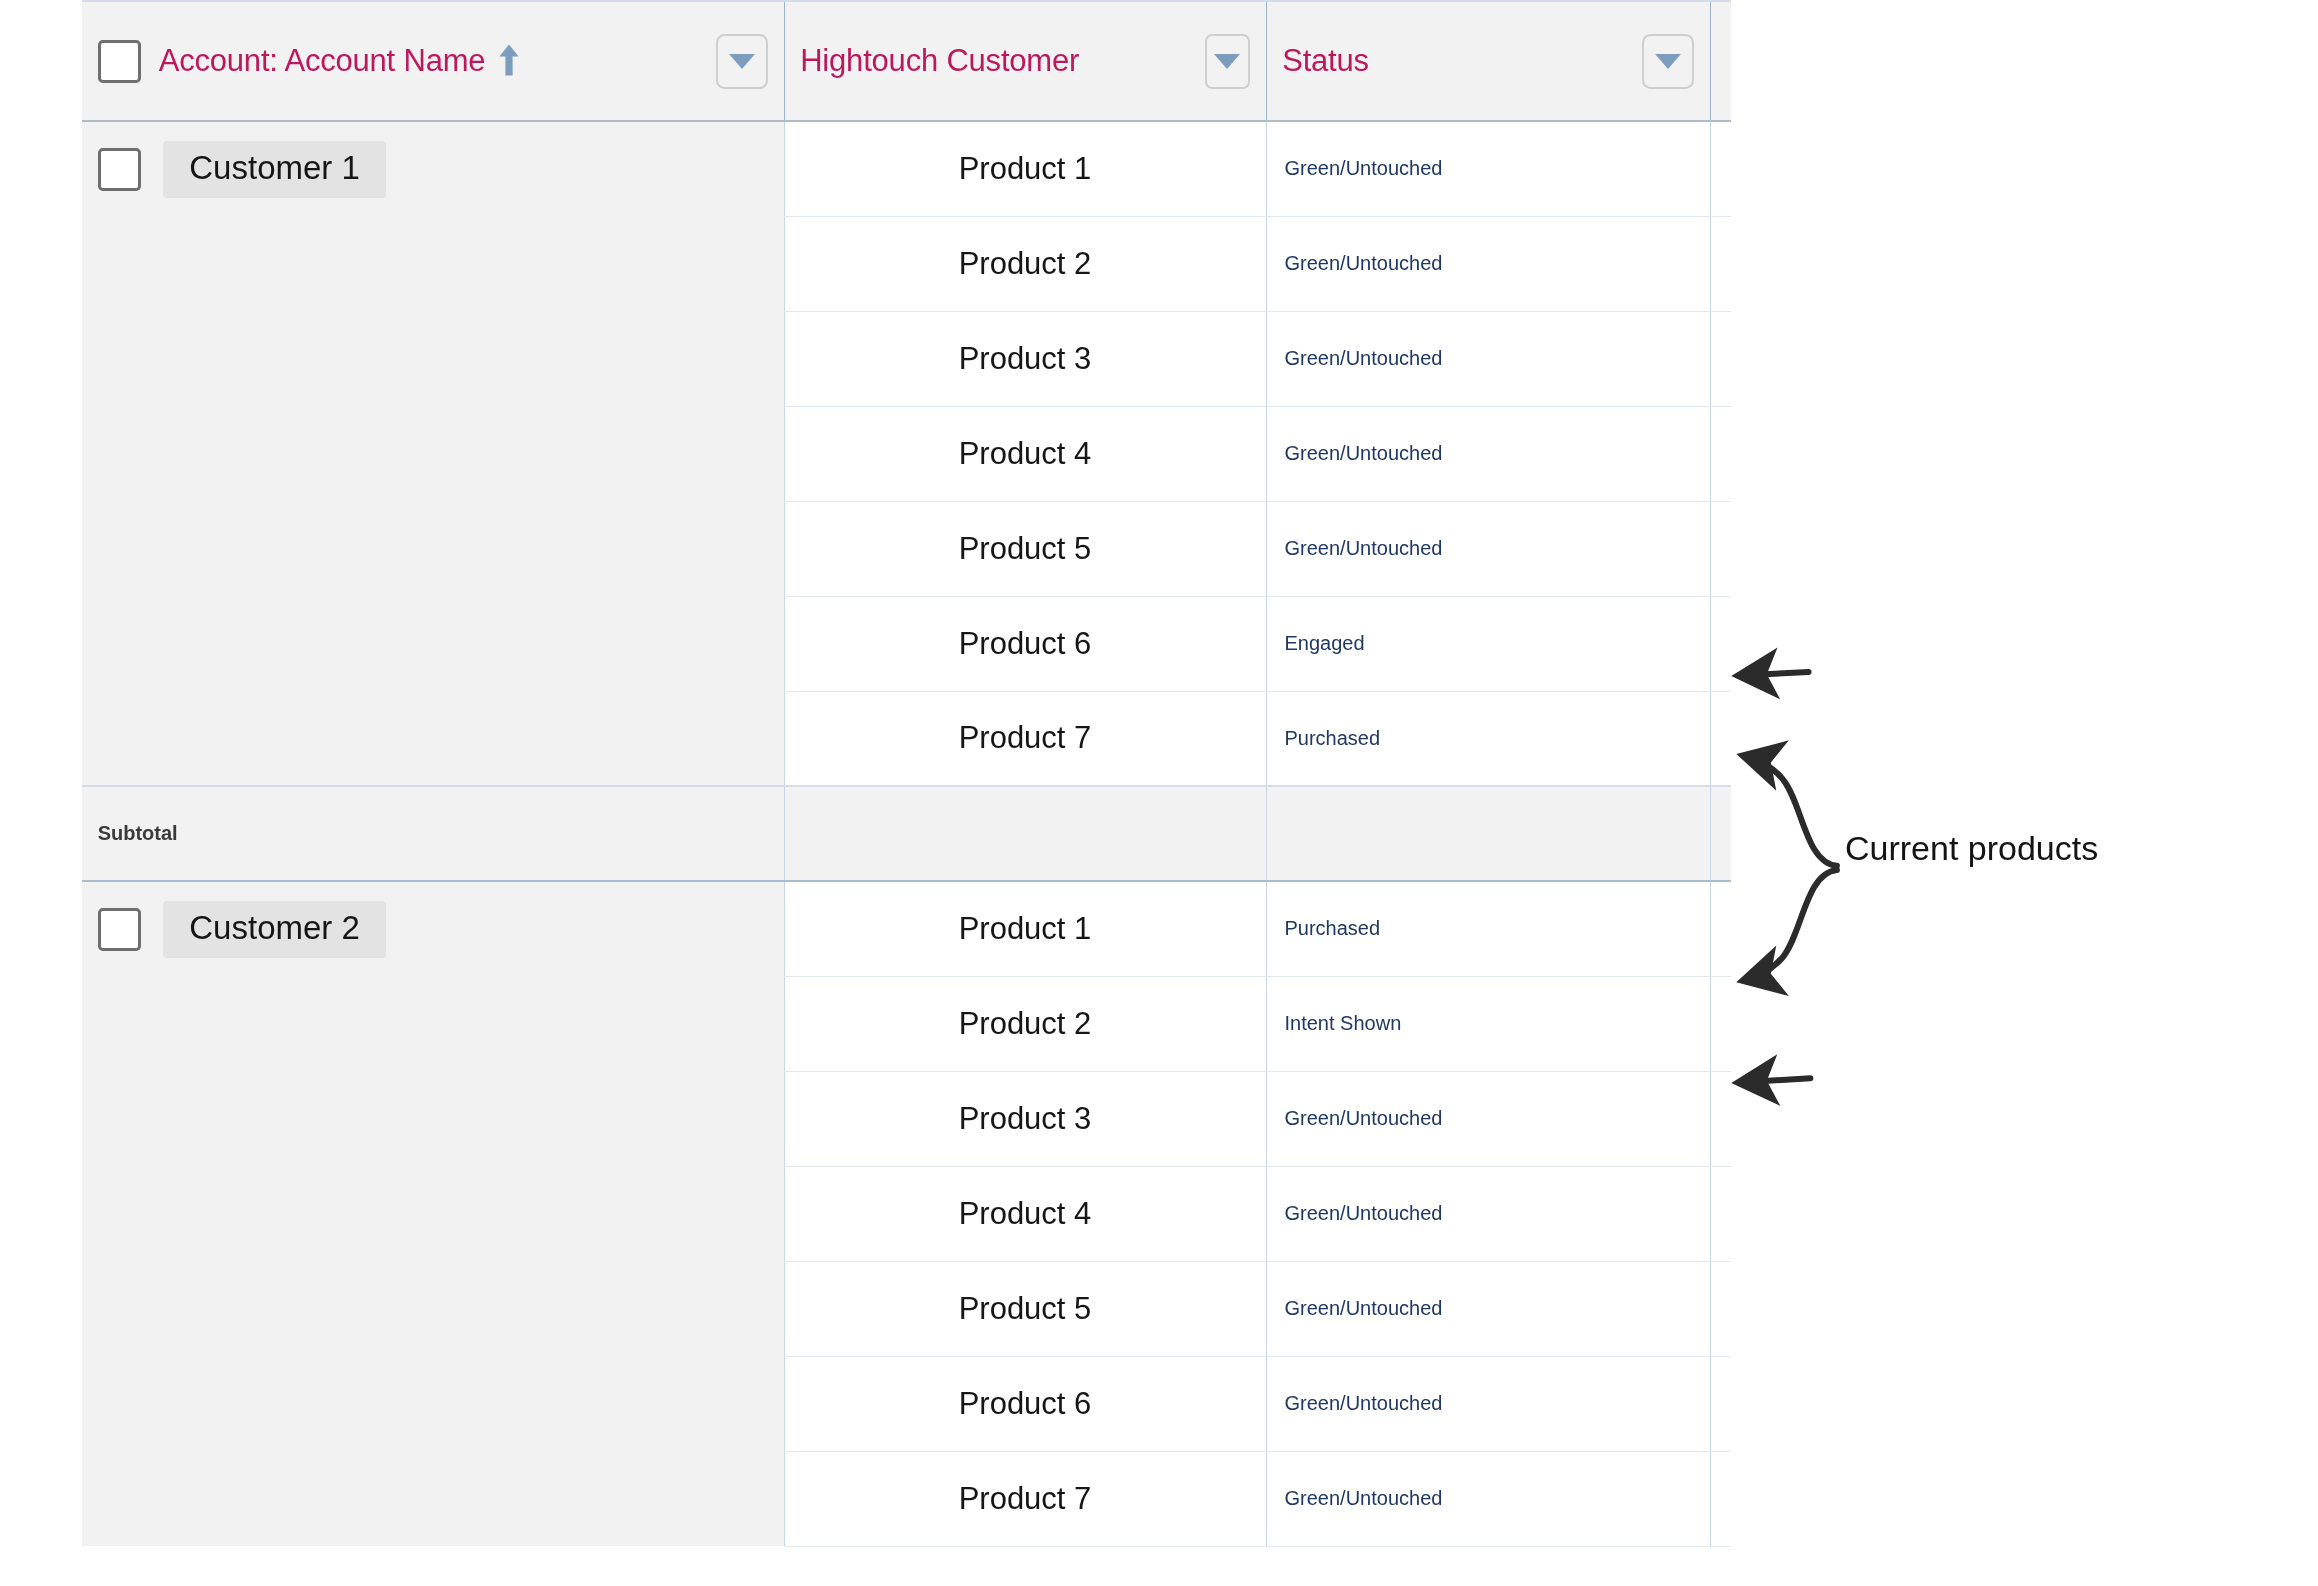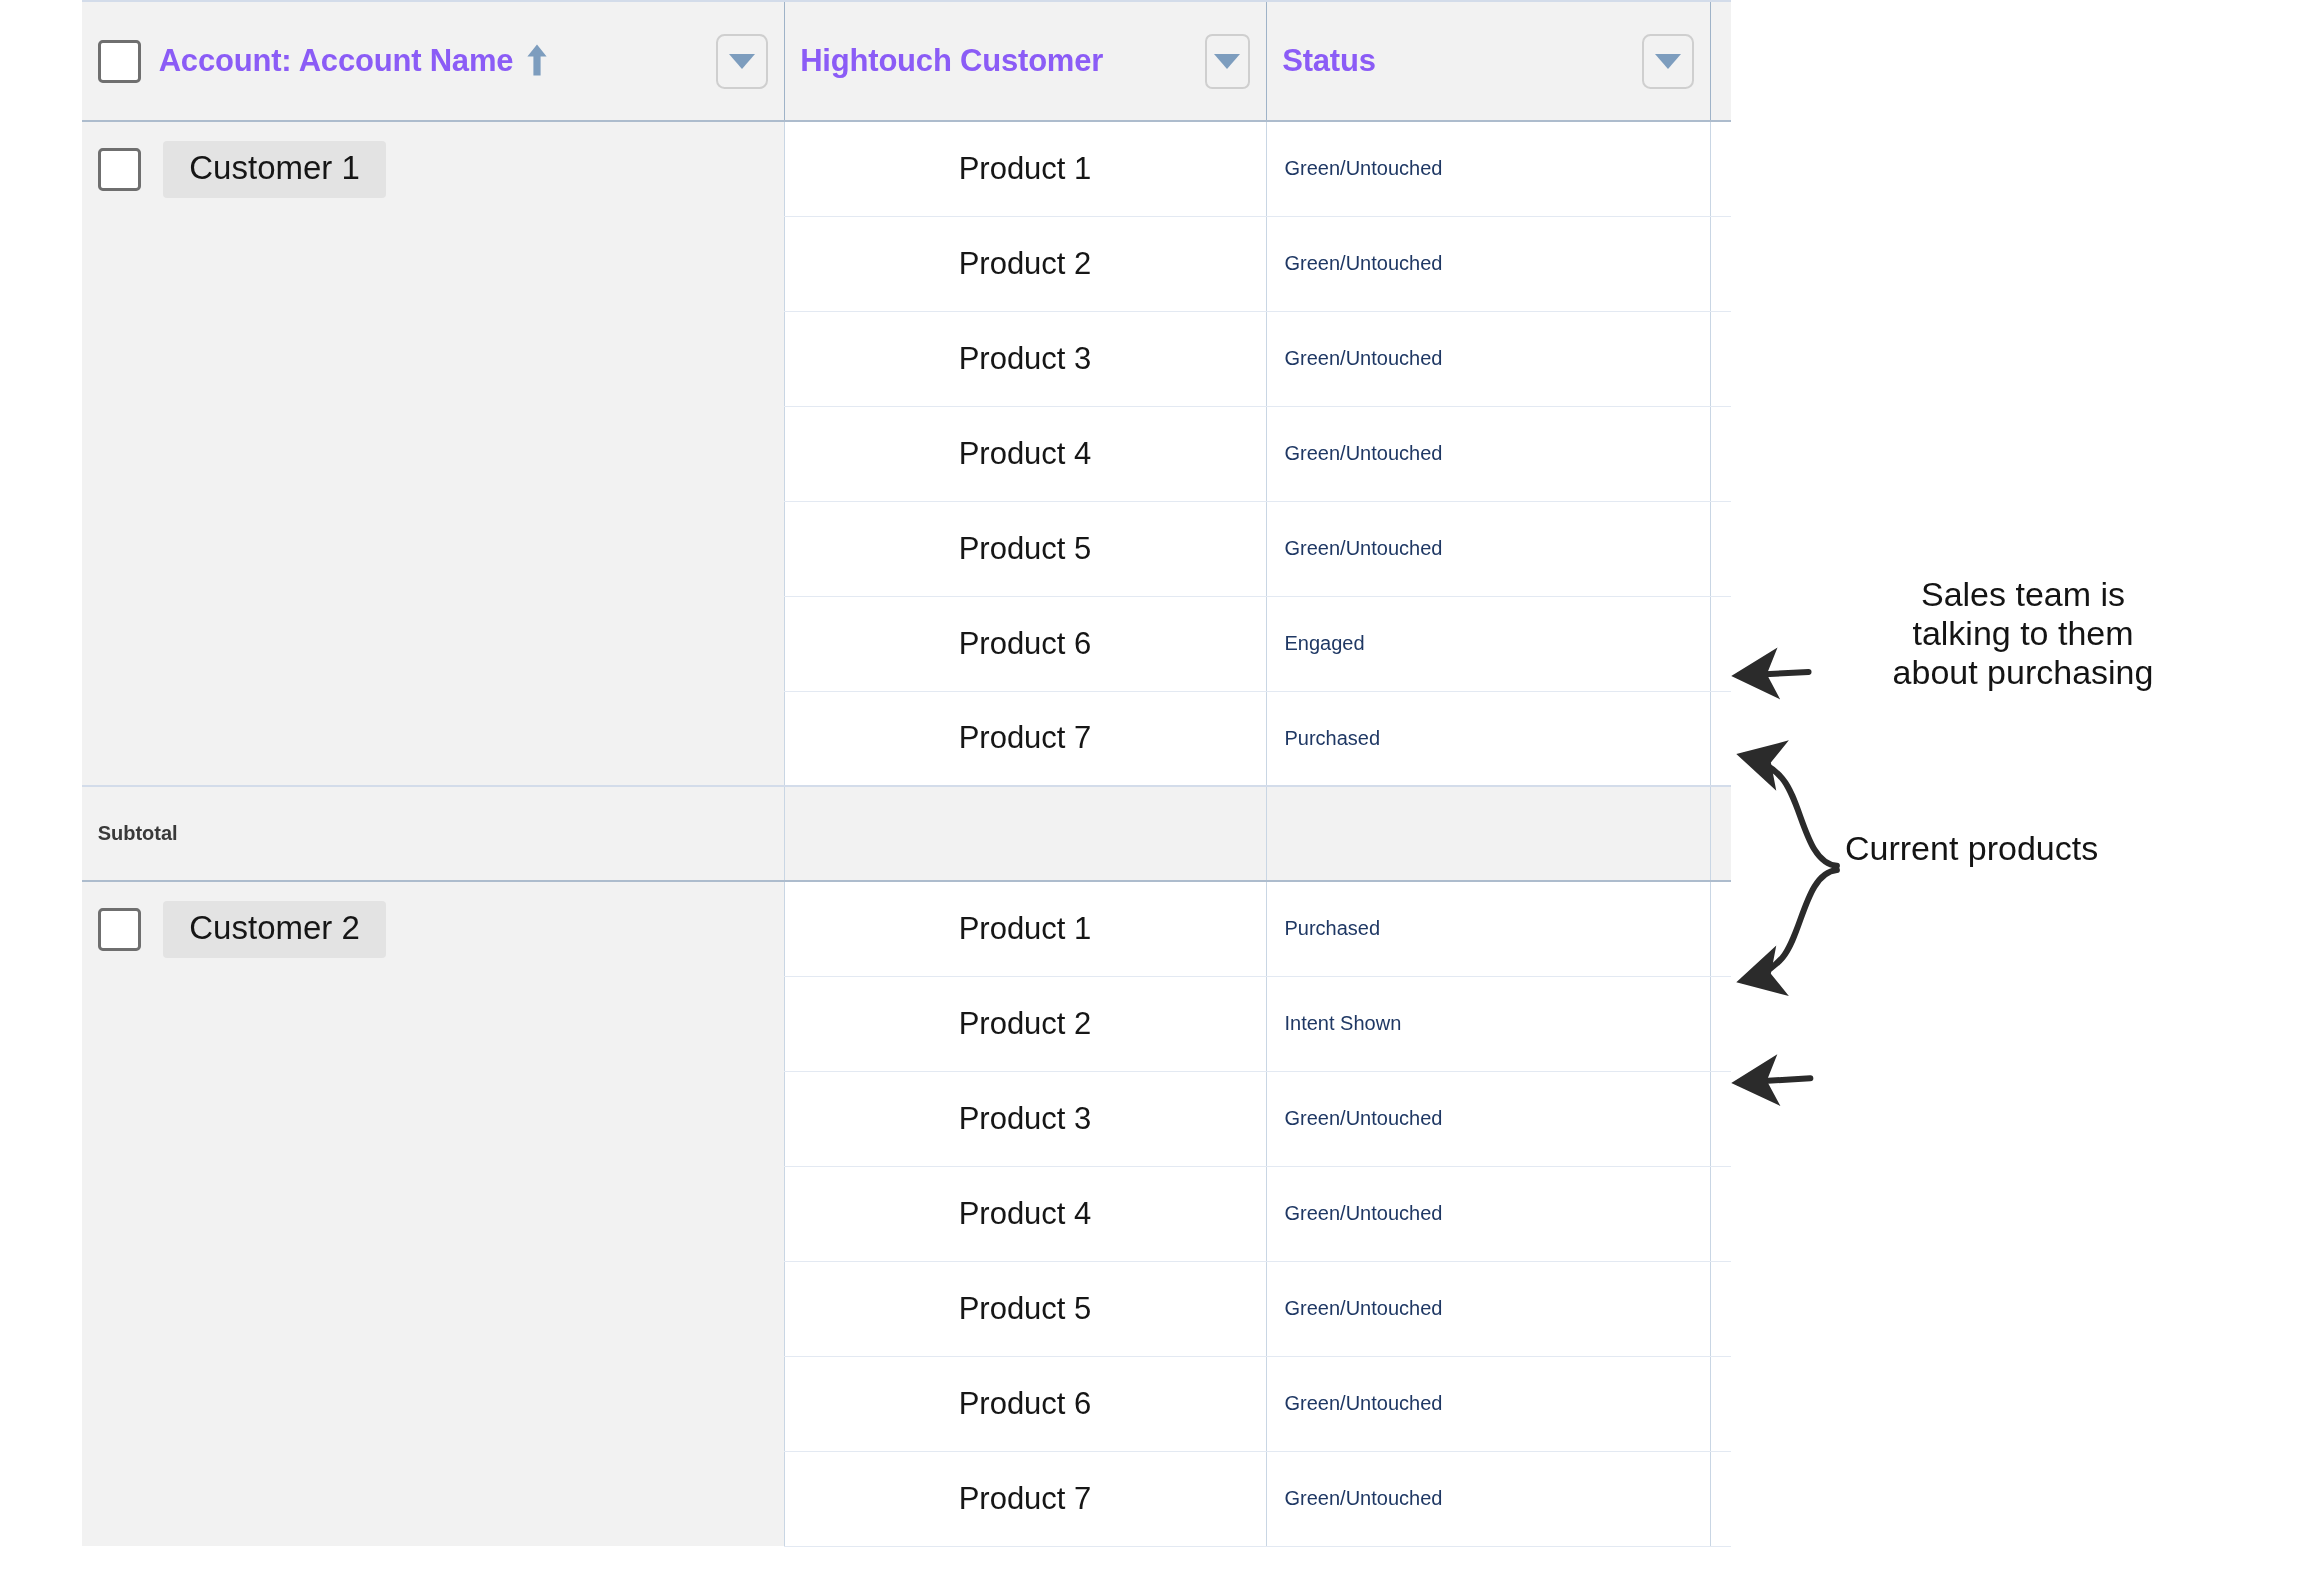--- a/index.html
+++ b/index.html
@@ -56,22 +56,22 @@
   .th.col-sep { border-left: 1.8px solid #9fb3c8; }
   .th-inner {
     display: flex;
     align-items: center;
     height: 118px;
     padding: 0 15.7px 0 15.7px;
     box-sizing: border-box;
   }
   .th-label {
     font-size: 31px;
-    font-weight: bold;
-    color: #8b5cf6;
+    font-weight: normal;
+    color: #be185d;
     letter-spacing: -0.2px;
     white-space: nowrap;
   }
 
   
   .hdr-checkbox {
     width: 37px;
     height: 37px;
     border: 3px solid #6f6f6f;
     border-radius: 4.8px;
@@ -366,19 +366,16 @@
     </defs>
 
     <path d="M2995,1113 L2880,1119" stroke="#2b2b2b" stroke-width="10" fill="none" stroke-linecap="round" marker-end="url(#ah)"></path>
 
     <path d="M3042,1434 C2990,1430 2985,1330 2952,1290 C2935,1270 2912,1258 2888,1252" stroke="#2b2b2b" stroke-width="10" fill="none" stroke-linecap="round" marker-end="url(#ah)"></path>
     <path d="M3042,1441 C2990,1446 2985,1546 2952,1586 C2935,1606 2912,1618 2888,1624" stroke="#2b2b2b" stroke-width="10" fill="none" stroke-linecap="round" marker-end="url(#ah)"></path>
 
     <path d="M2998,1786 L2880,1793" stroke="#2b2b2b" stroke-width="10" fill="none" stroke-linecap="round" marker-end="url(#ah)"></path>
   </svg>
 
-  <div class="anno" id="anno-sales">Sales team is
-talking to them
-about purchasing</div>
   <div class="anno" id="anno-current">Current products</div>
 
 </div>
 
 
 </body></html>

